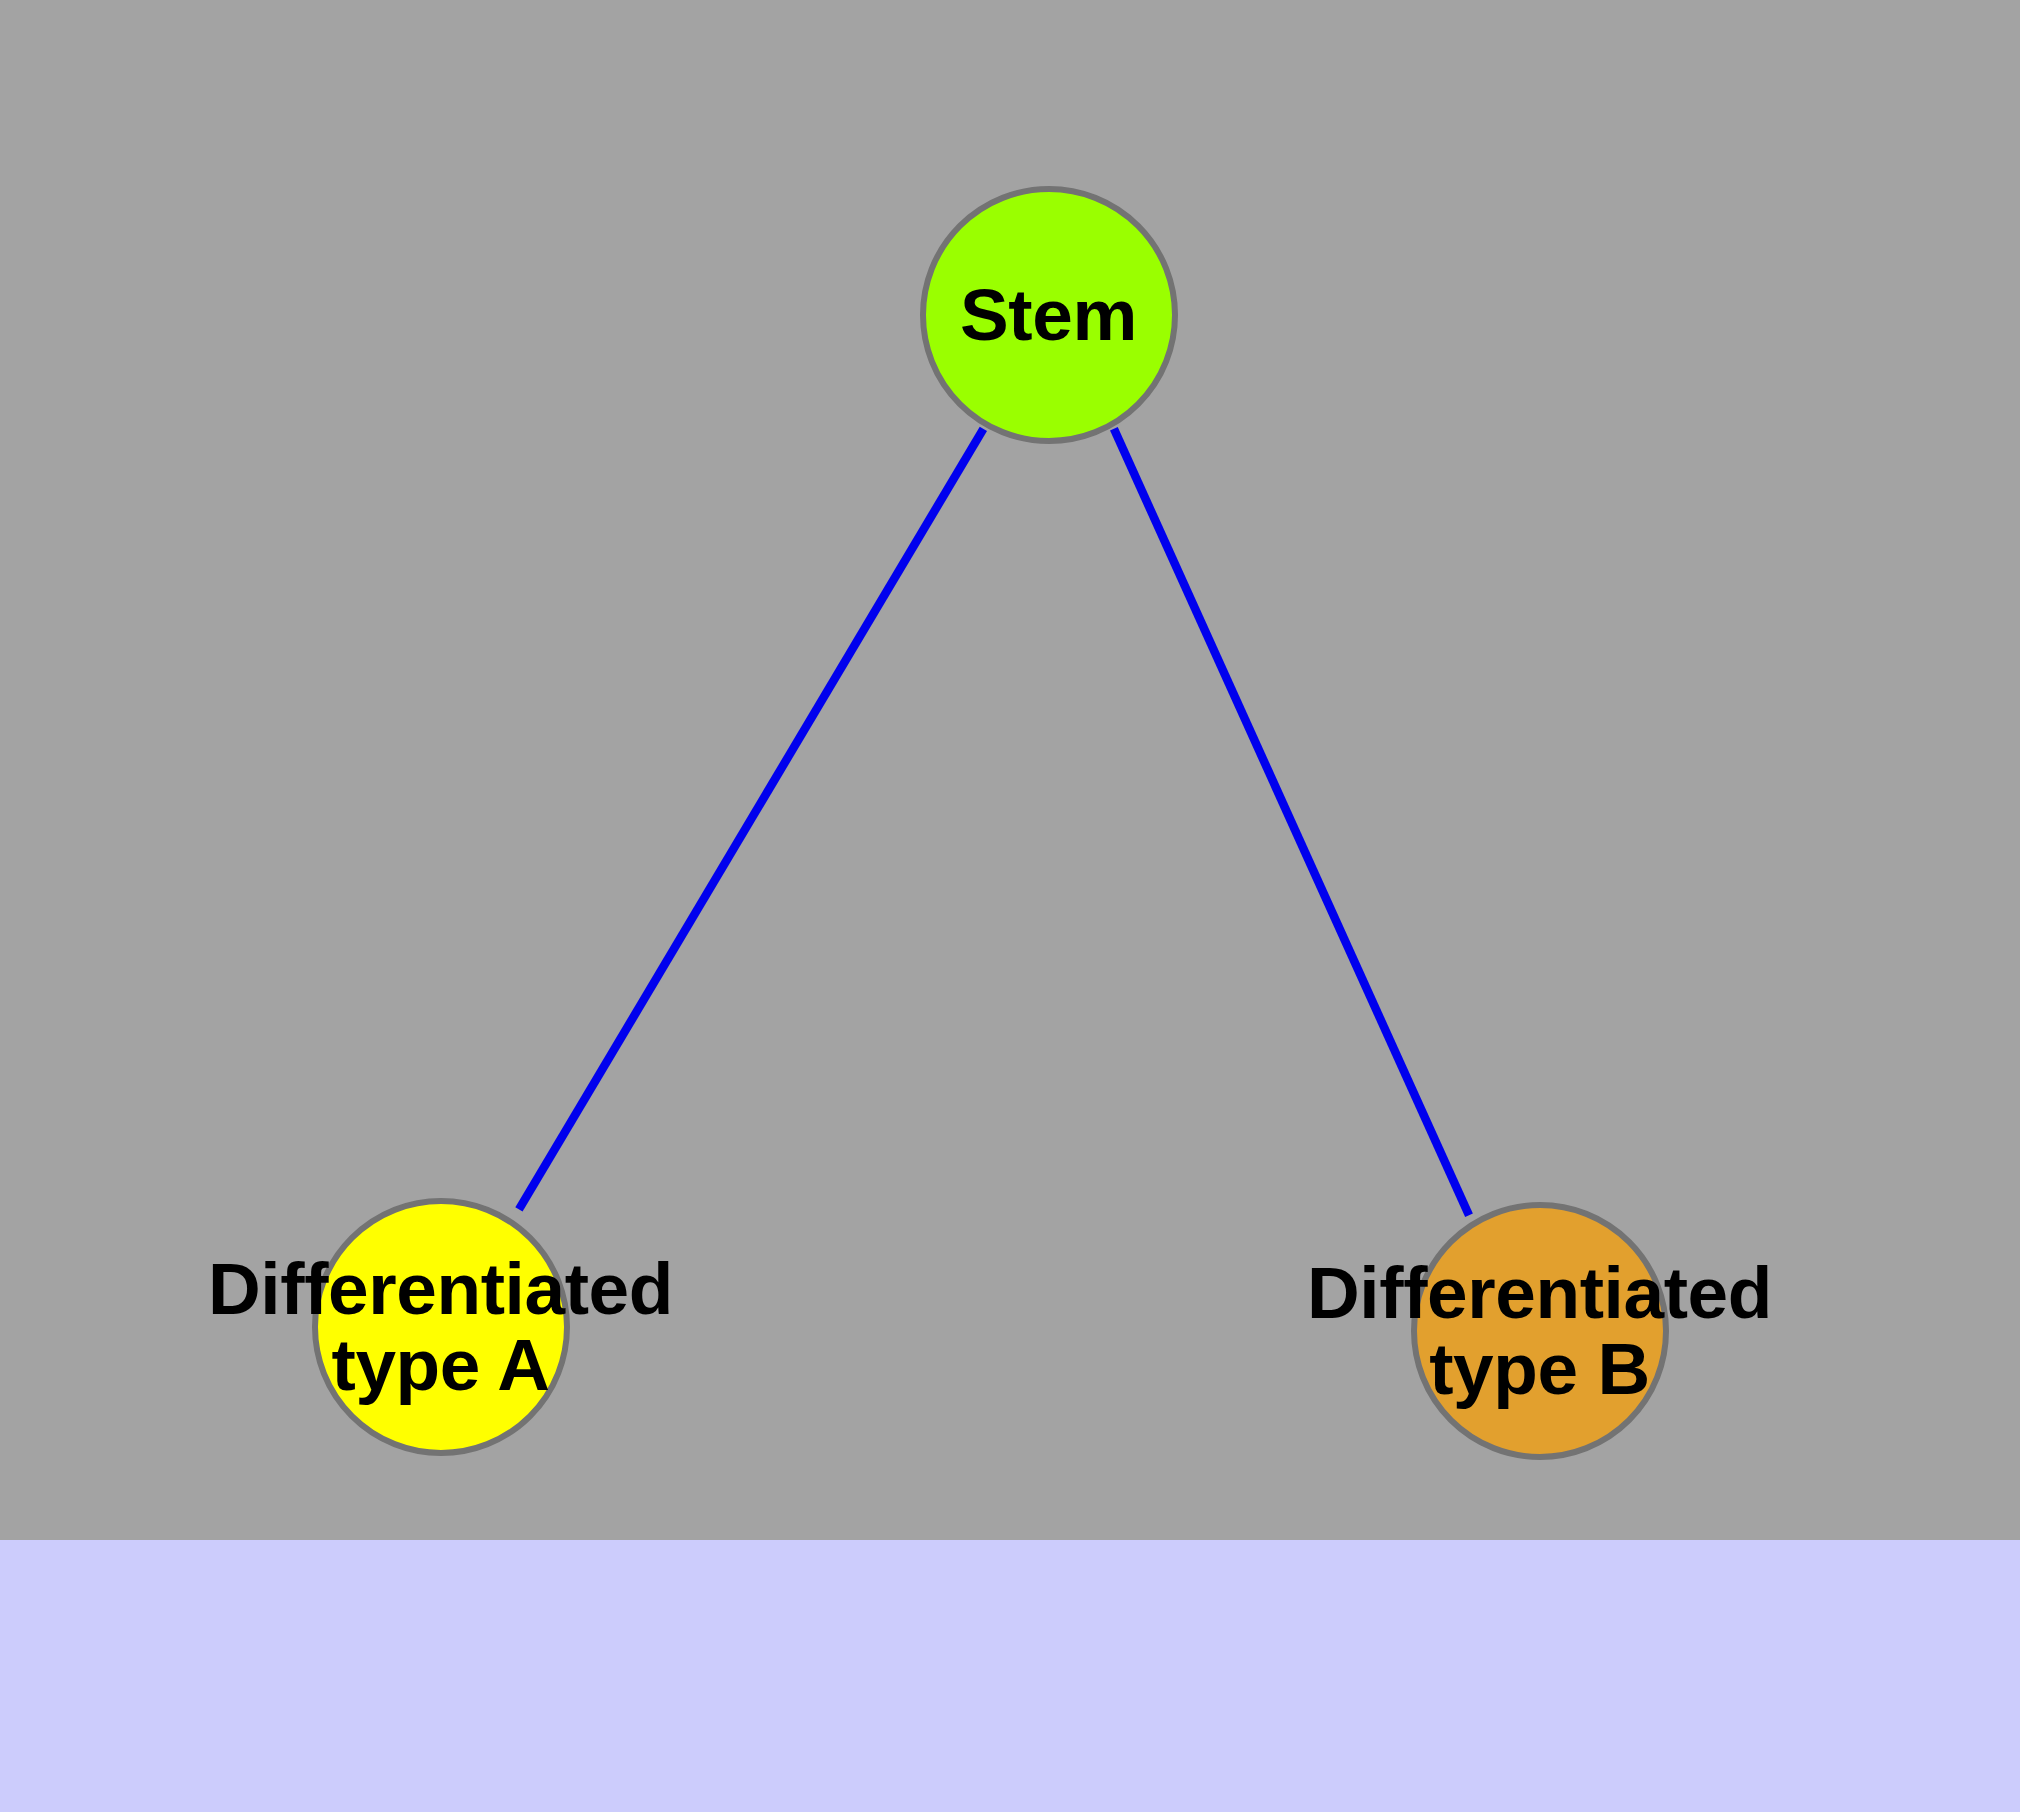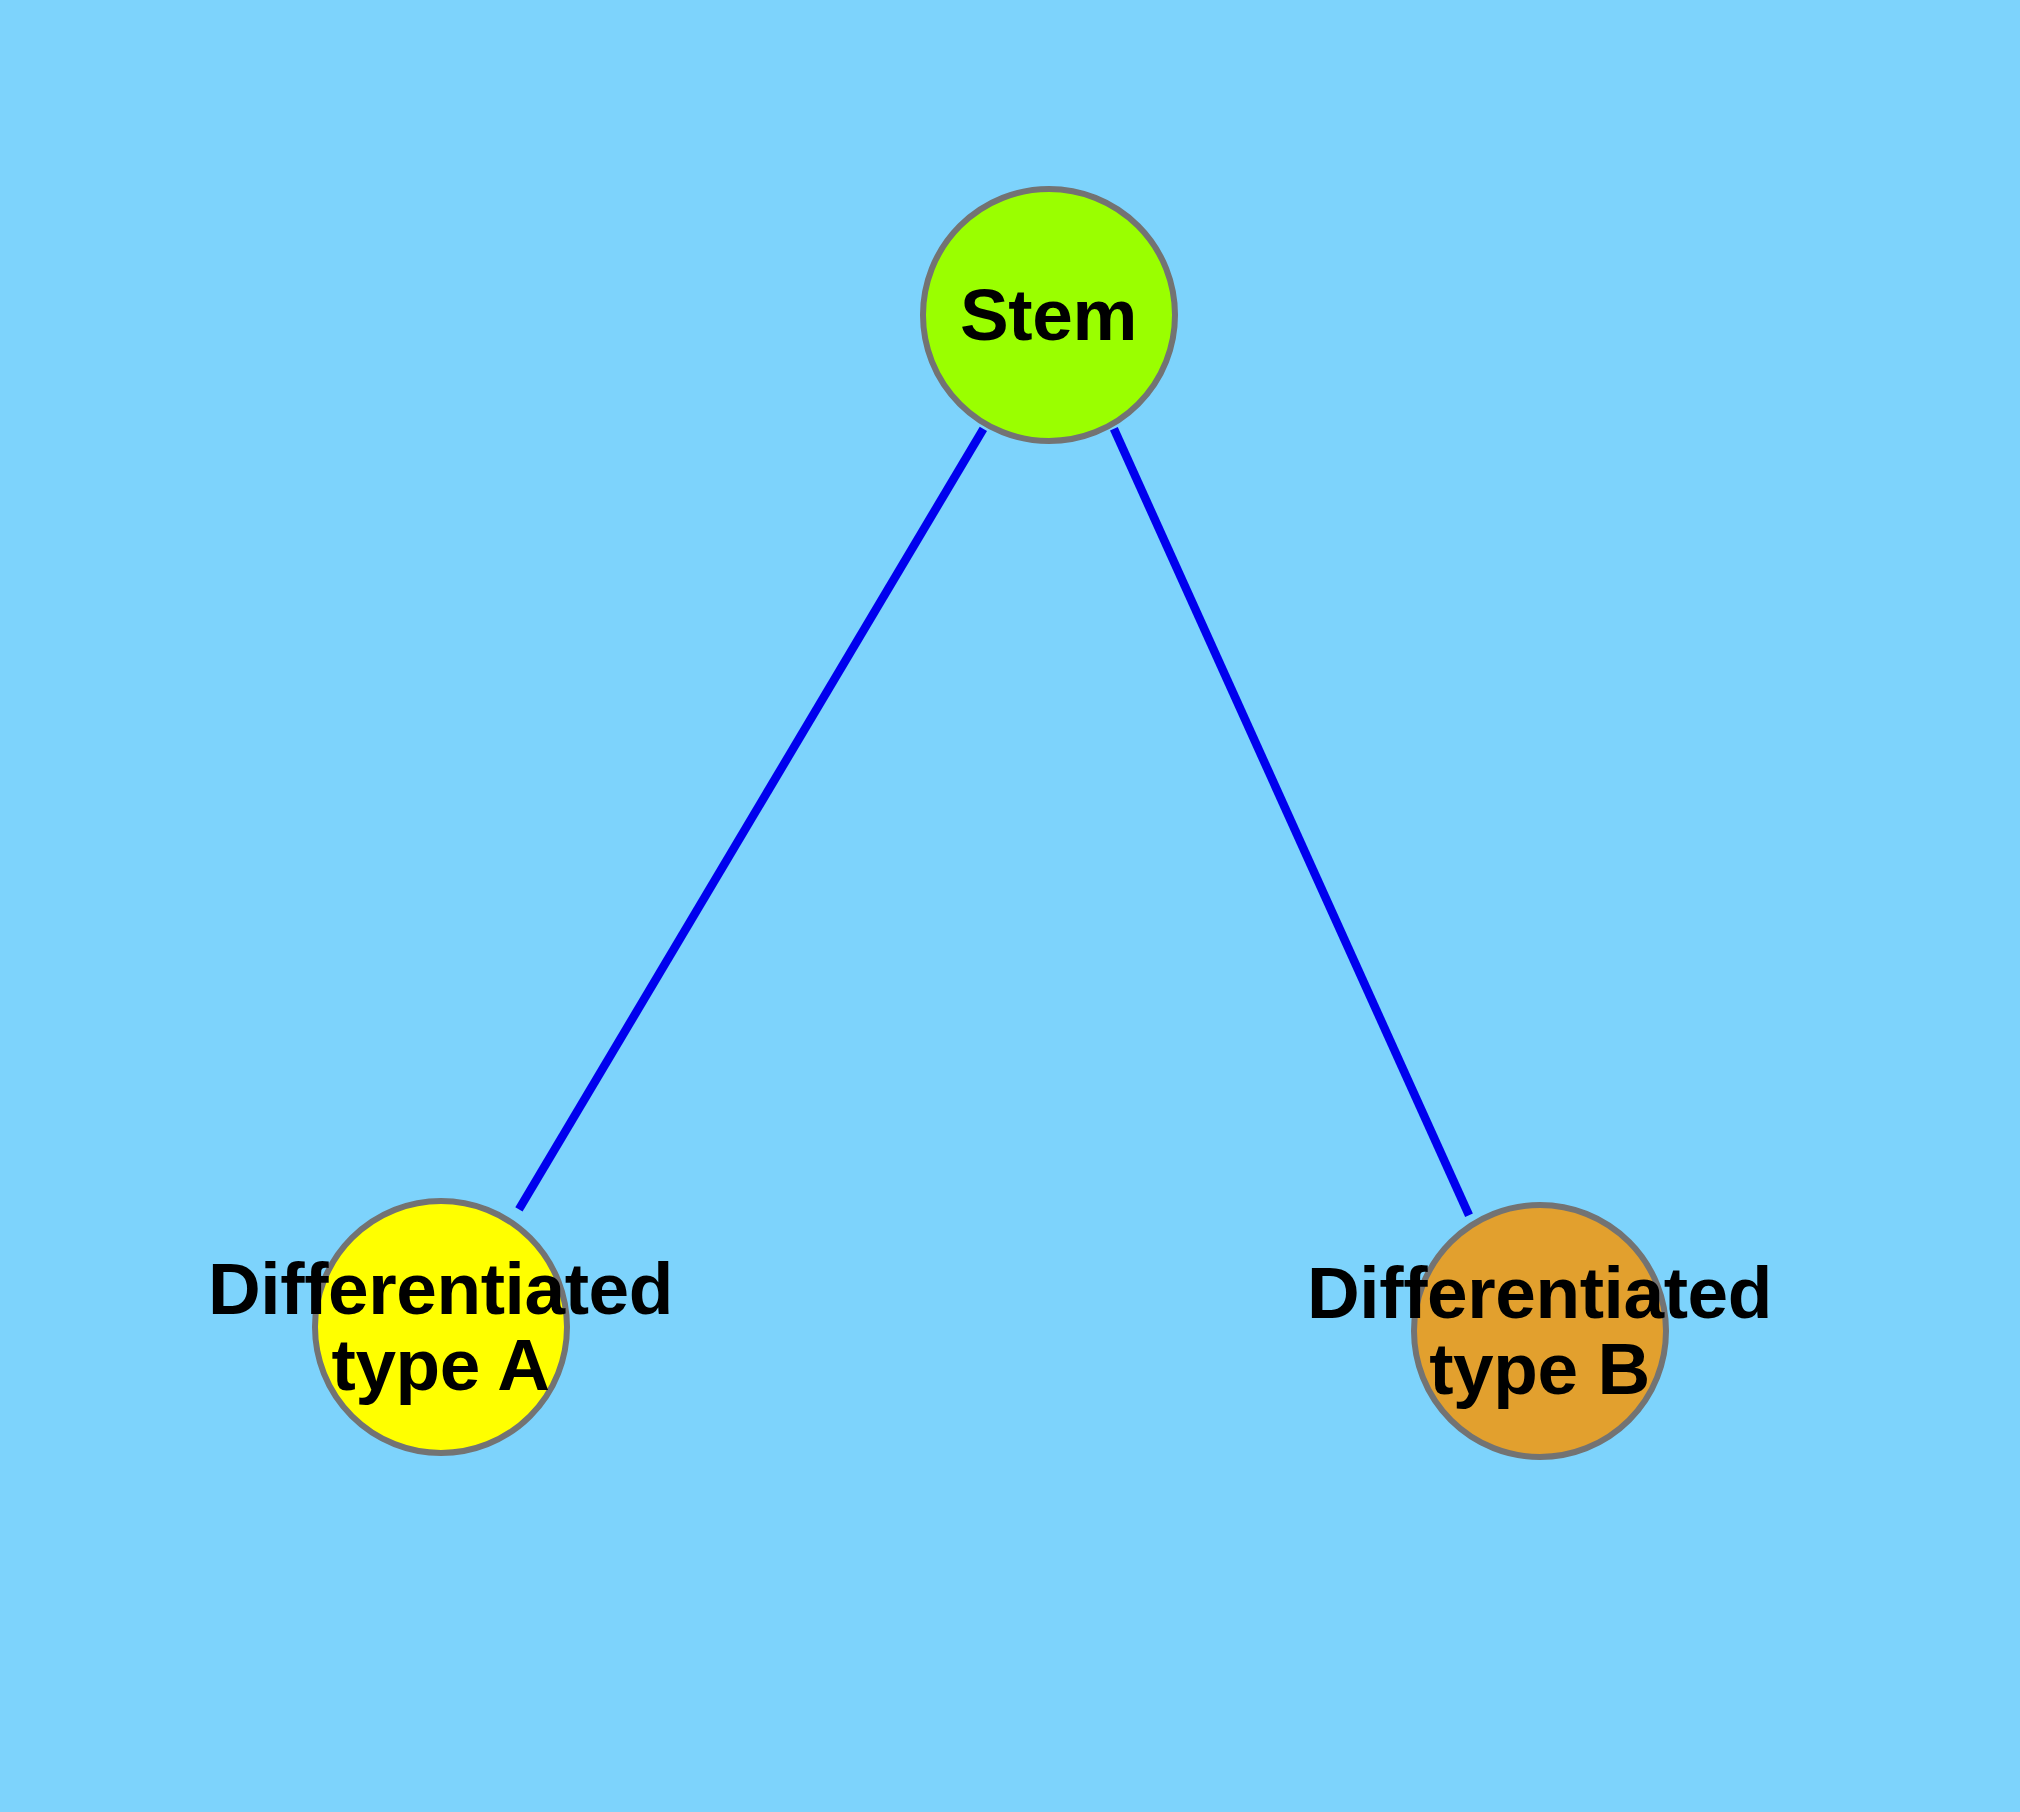--- a/index.html
+++ b/index.html
@@ -40,21 +40,21 @@
     font-weight: bold;
     font-family: "Liberation Sans", sans-serif;
     line-height: 1.04;
     white-space: pre;
     letter-spacing: -0.4px;
   }
 </style>
 </head>
 <body>
 
-<div id="graph-canvas" style="width: 2021px; height: 1812px; background: #7dd3fc;">
+<div id="graph-canvas" style="width: 2021px; height: 1540px; background: #a3a3a3;">
 
   <svg id="edge-layer" viewBox="0 0 2384 2138">
     <line x1="1160" y1="506" x2="612" y2="1427" stroke="#0000ee" stroke-width="10" stroke-linecap="butt"></line>
     <line x1="1314" y1="506" x2="1733" y2="1434" stroke="#0000ee" stroke-width="10" stroke-linecap="butt"></line>
   </svg>
 
   <div class="node" style="left: 920px; top: 186px; width: 258px; height: 258px; background: rgb(154, 255, 0); border-color: rgb(115, 115, 115);"></div>
   <div class="node" style="left: 312px; top: 1198px; width: 258px; height: 258px; background: rgb(255, 255, 0); border-color: rgb(115, 115, 115);"></div>
   <div class="node" style="left: 1411px; top: 1202px; width: 258px; height: 258px; background: rgb(226, 160, 46); border-color: rgb(115, 115, 115);"></div>
 

